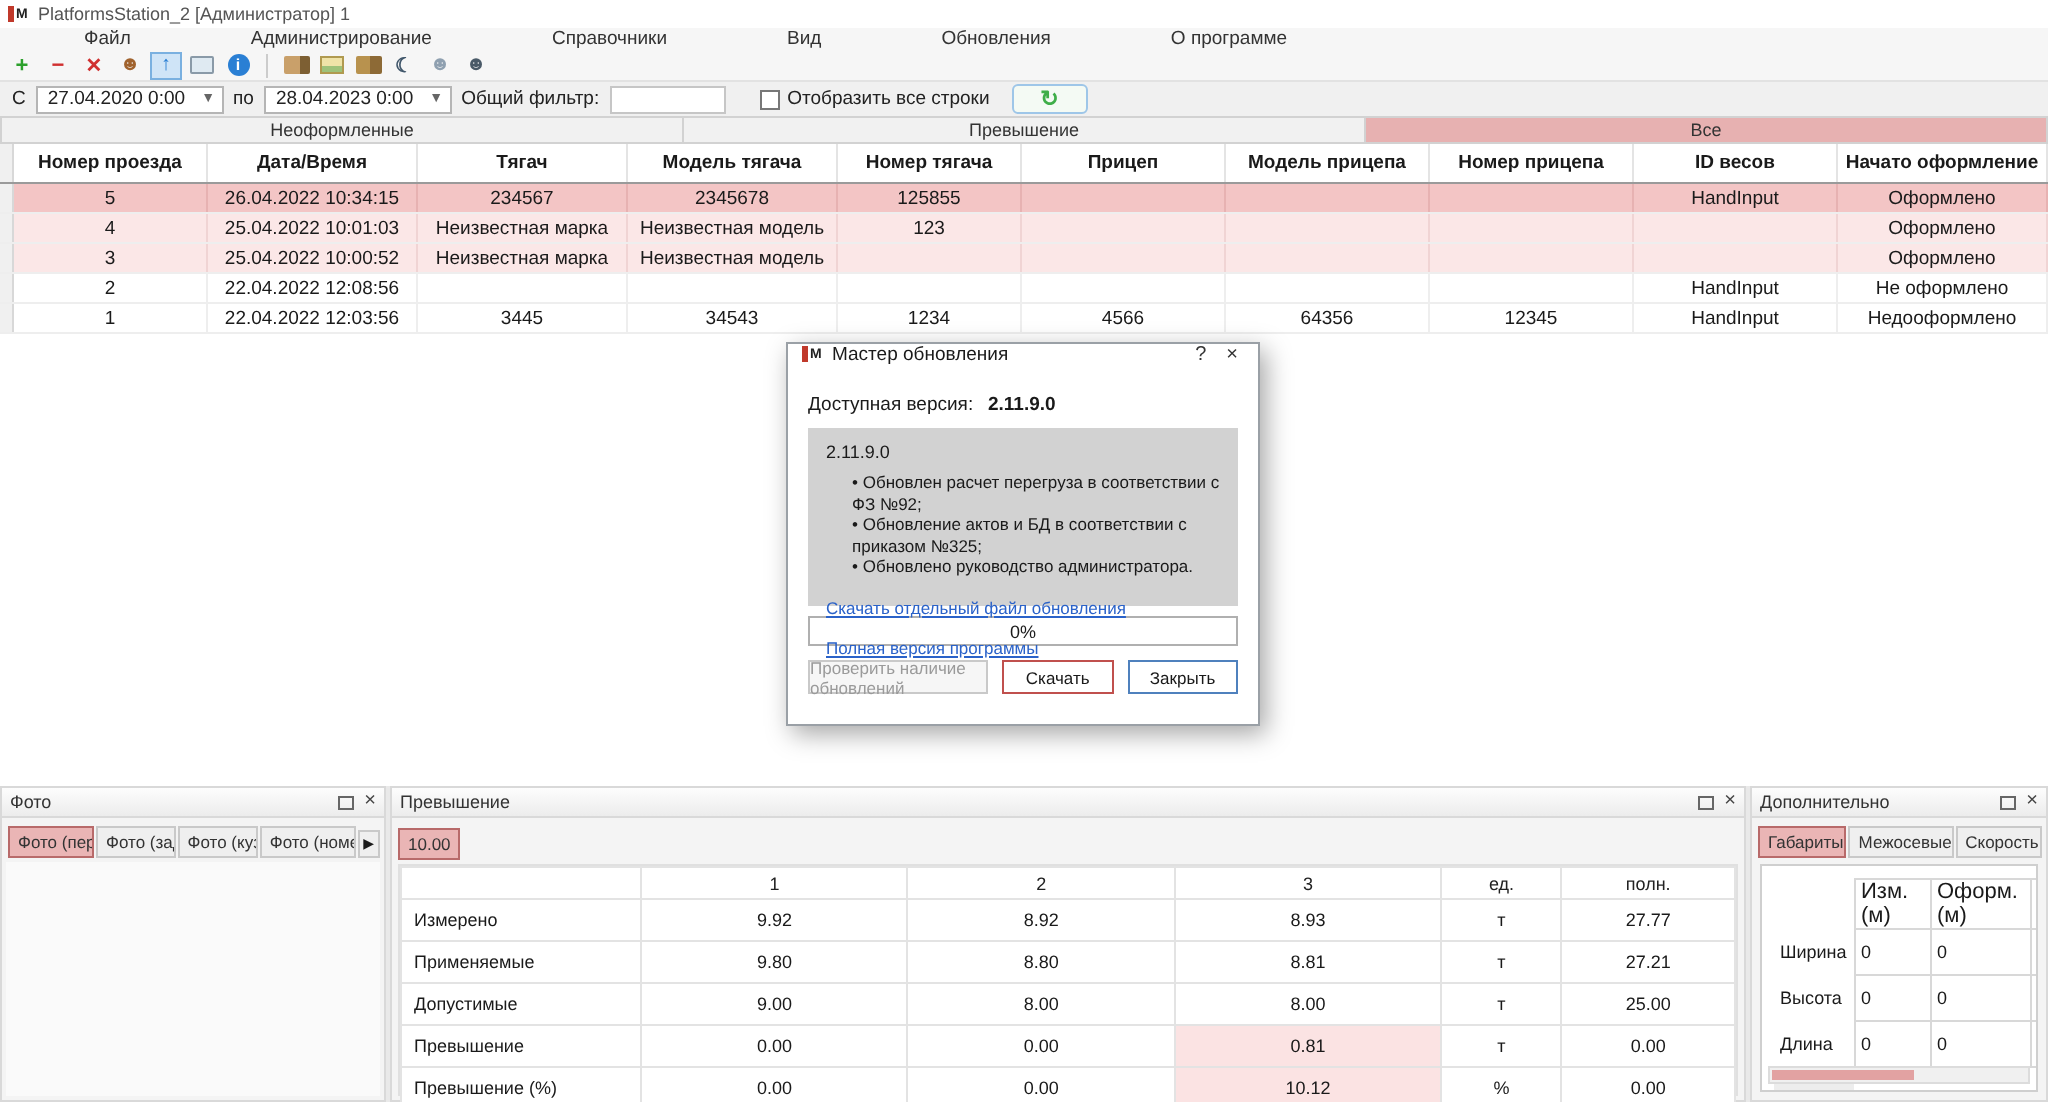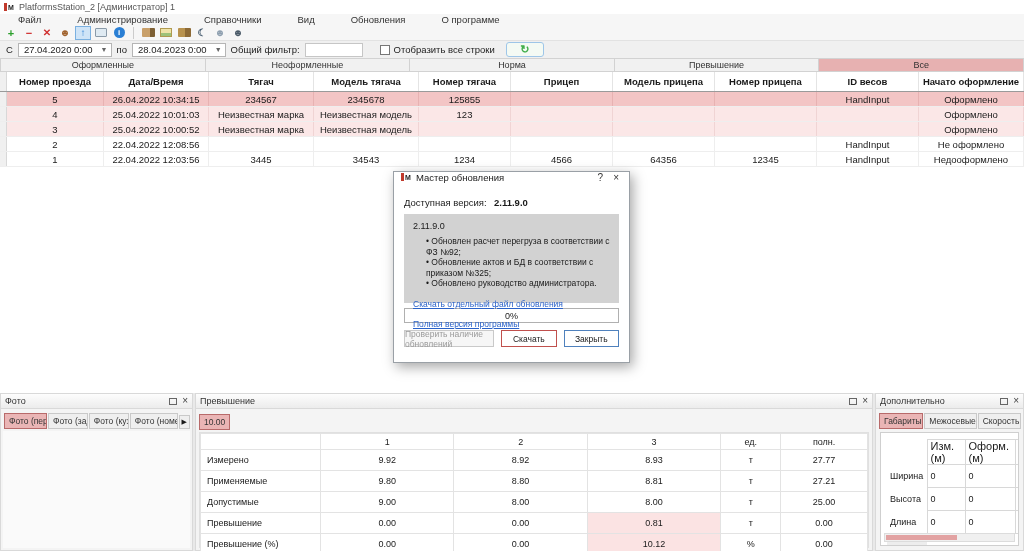--- a/index.html
+++ b/index.html
@@ -9,21 +9,21 @@
 
   
   .titlebar { position:absolute; top:0; left:0; right:0; height:14px; background:#fff;
               display:flex; align-items:center; gap:4px; padding-left:4px; font-size:9px; color:#555; }
   .applogo { width:11px; height:10px; display:flex; align-items:center; gap:1px; font-size:7px; font-weight:bold; color:#222; }
   .applogo .bar { width:3px; height:8px; background:#c0392b; }
 
   
   .menubar { position:absolute; top:14px; left:0; right:0; height:11px; background:#f6f6f6;
              display:flex; align-items:center; font-size:9.5px; color:#333; }
-  .menubar span { padding:0 18px; }
+  .menubar span { padding:0 18px;margin-left:24px; }
 
   
   .toolbar { position:absolute; top:25px; left:0; right:0; height:16px; background:#f6f6f6;
              border-bottom:1px solid #e2e2e2; display:flex; align-items:center; gap:2px; padding-left:3px; }
   .tbtn { width:16px; height:14px; display:flex; align-items:center; justify-content:center;
           font-size:11px; font-weight:bold; }
   .tbtn.sel { background:#cfe4f7; border:1px solid #7ab0e0; }
   .tsep { width:1px; height:12px; background:#ccc; margin:0 4px; }
   .g-add { color:#2ca02c; } .g-rem { color:#d03030; } .g-del { color:#d03030; font-size:10px; }
   .g-user1 { color:#a0622d; font-size:10px; } .g-up { color:#2a7fd4; font-size:10px; }
@@ -190,23 +190,21 @@
     <span class="chkwrap">
       <span class="chk"></span>
       <span>Отобразить все строки</span>
     </span>
     <span class="refreshbtn">
         <span>↻</span>
       </span>
   </div>
 
   <div class="tabrow">
-    <span class="vtab">Оформленные</span>
     <span class="vtab">Неоформленные</span>
-    <span class="vtab">Норма</span>
     <span class="vtab">Превышение</span>
     <span class="vtab sel">Все</span>
   </div>
 
   <div class="grid">
     <div class="grow hdr">
       <span class="vh"></span>
       <span class="gc c0">Номер проезда</span>
       <span class="gc c1">Дата/Время</span>
       <span class="gc c2">Тягач</span>

